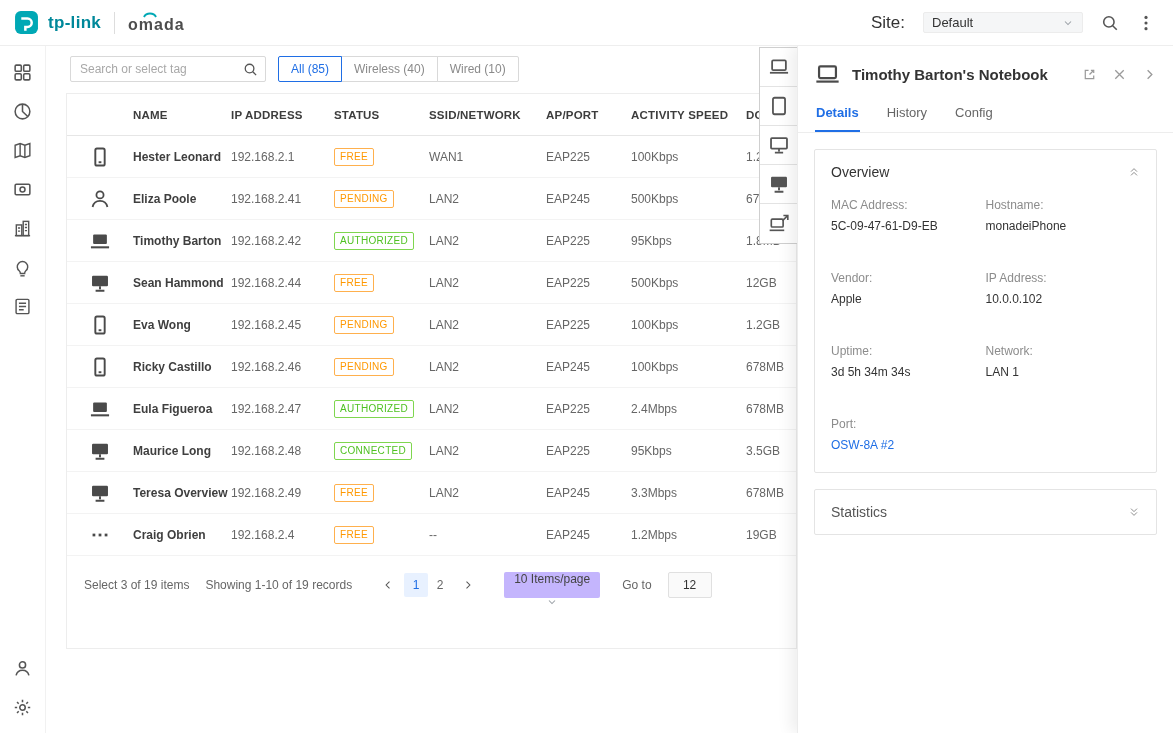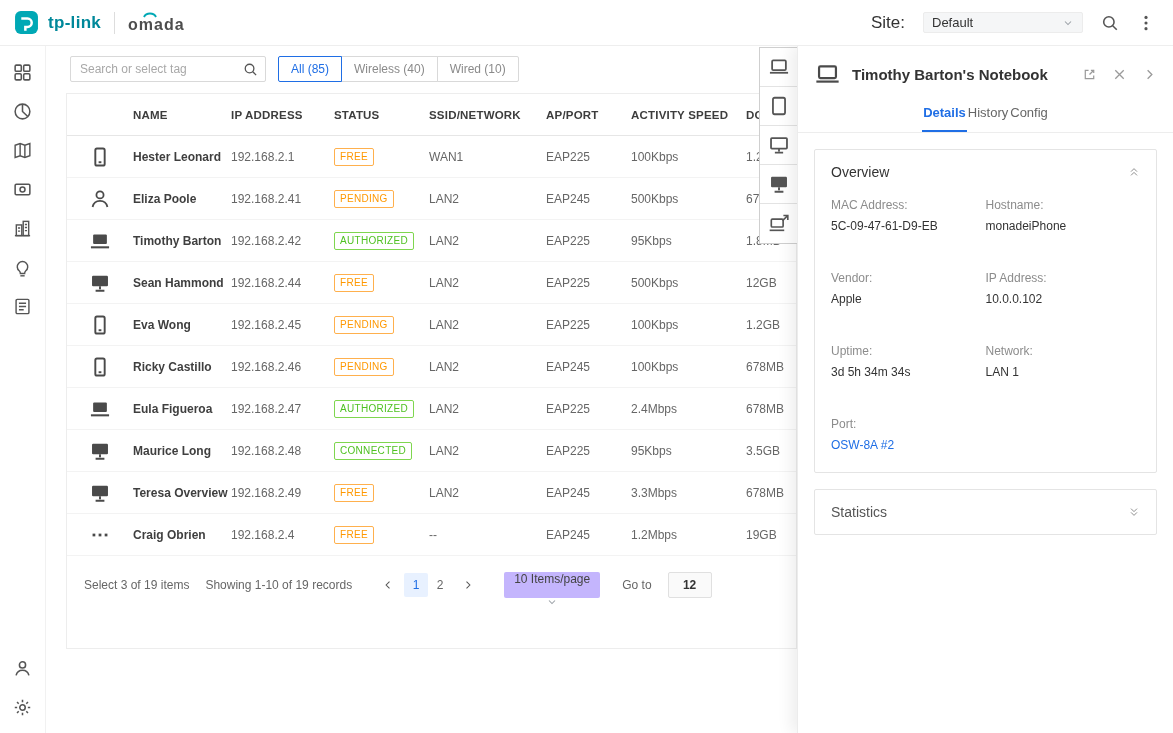--- a/index.html
+++ b/index.html
@@ -69,39 +69,39 @@
   .page-btn { min-width:24px; height:24px; display:inline-flex; align-items:center; justify-content:center;
               font-size:12px; color:#666; cursor:pointer; border-radius:2px; }
   .page-btn.current { background:#e8f1ff; color:#1f6ee5; }
   .page-btn.chev { color:#b5b5b5; }
   .page-btn.chev.next { color:#777; }
   .per-page { height:26px; background:#c4b5fd; border-radius:2px; display:flex; align-items:center; gap:10px;
               padding:0 10px; font-size:12px; color:#444; cursor:pointer; margin-left:8px;flex-direction:column; }
   .per-page .icon { color:#9aa0a6; }
   .goto-label { margin-left:6px; }
   .goto-input { width:44px; height:26px; border:1px solid #e0e0e0; background:#fafafa; border-radius:2px;
-                text-align:center; font-size:12px; color:#333; font-family:inherit; outline:none;font-weight:bold; }
+                text-align:center; font-size:12px; color:#333; font-family:inherit; outline:none; }
 
   
   .device-picker { position:absolute; left:713px; top:1px; width:39px; background:#fff; border:1px solid #cfcfcf; z-index:15; }
   .dp-cell { height:39px; display:flex; align-items:center; justify-content:center; border-bottom:1px solid #e3e3e3; cursor:pointer; color:#4f4f4f; }
   .dp-cell:last-child { border-bottom:none; }
   .dp-cell svg { width:22px; height:22px; }
 
   
   .panel { position:absolute; top:46px; left:797px; width:376px; height:687px; background:#fff; z-index:20;
            border-left:1px solid #ececec; box-shadow:-6px 0 14px rgba(0,0,0,.07); }
   .panel-head { display:flex; align-items:center; padding:15px 16px 11px; }
   .panel-title-icon svg { width:27px; height:27px; }
   .panel-title-icon { color:#4a4a4a; }
   .panel-head h2 { font-size:15px; font-weight:bold; color:#333; margin-left:11px; flex:1; white-space:nowrap; overflow:hidden; }
   .panel-actions { display:flex; align-items:center; gap:15px; }
   .panel-actions .icon { color:#9a9a9a; cursor:pointer; }
   .panel-actions .icon svg { width:15px; height:15px; }
-  .panel-tabs { display:flex; padding:0 17px; border-bottom:1px solid #ededed;justify-content:center; }
+  .panel-tabs { display:flex; gap:26px; padding:0 17px; border-bottom:1px solid #ededed; }
   .ptab { font-size:13px; color:#666; padding:6px 1px 10px; cursor:pointer; border-bottom:2px solid transparent; }
   .ptab.active { color:#1f6ee5; border-bottom-color:#1f6ee5; font-weight:bold; }
   .card { margin:16px; border:1px solid #e4e4e4; border-radius:2px; background:#fff; }
   .card + .card { margin-top:6px; }
   .card-head { display:flex; align-items:center; justify-content:space-between; padding:14px 16px; }
   .card-title { font-size:14px; font-weight:normal; color:#333; }
   .card-title.muted { color:#555; font-weight:normal; }
   .card-head .icon { color:#8c8c8c; cursor:pointer; }
   .fields { display:grid; grid-template-columns:1fr 1fr; row-gap:38px; padding:4px 16px 20px; }
   .f-label { font-size:12px; color:#8c8c8c; margin-bottom:7px; }

